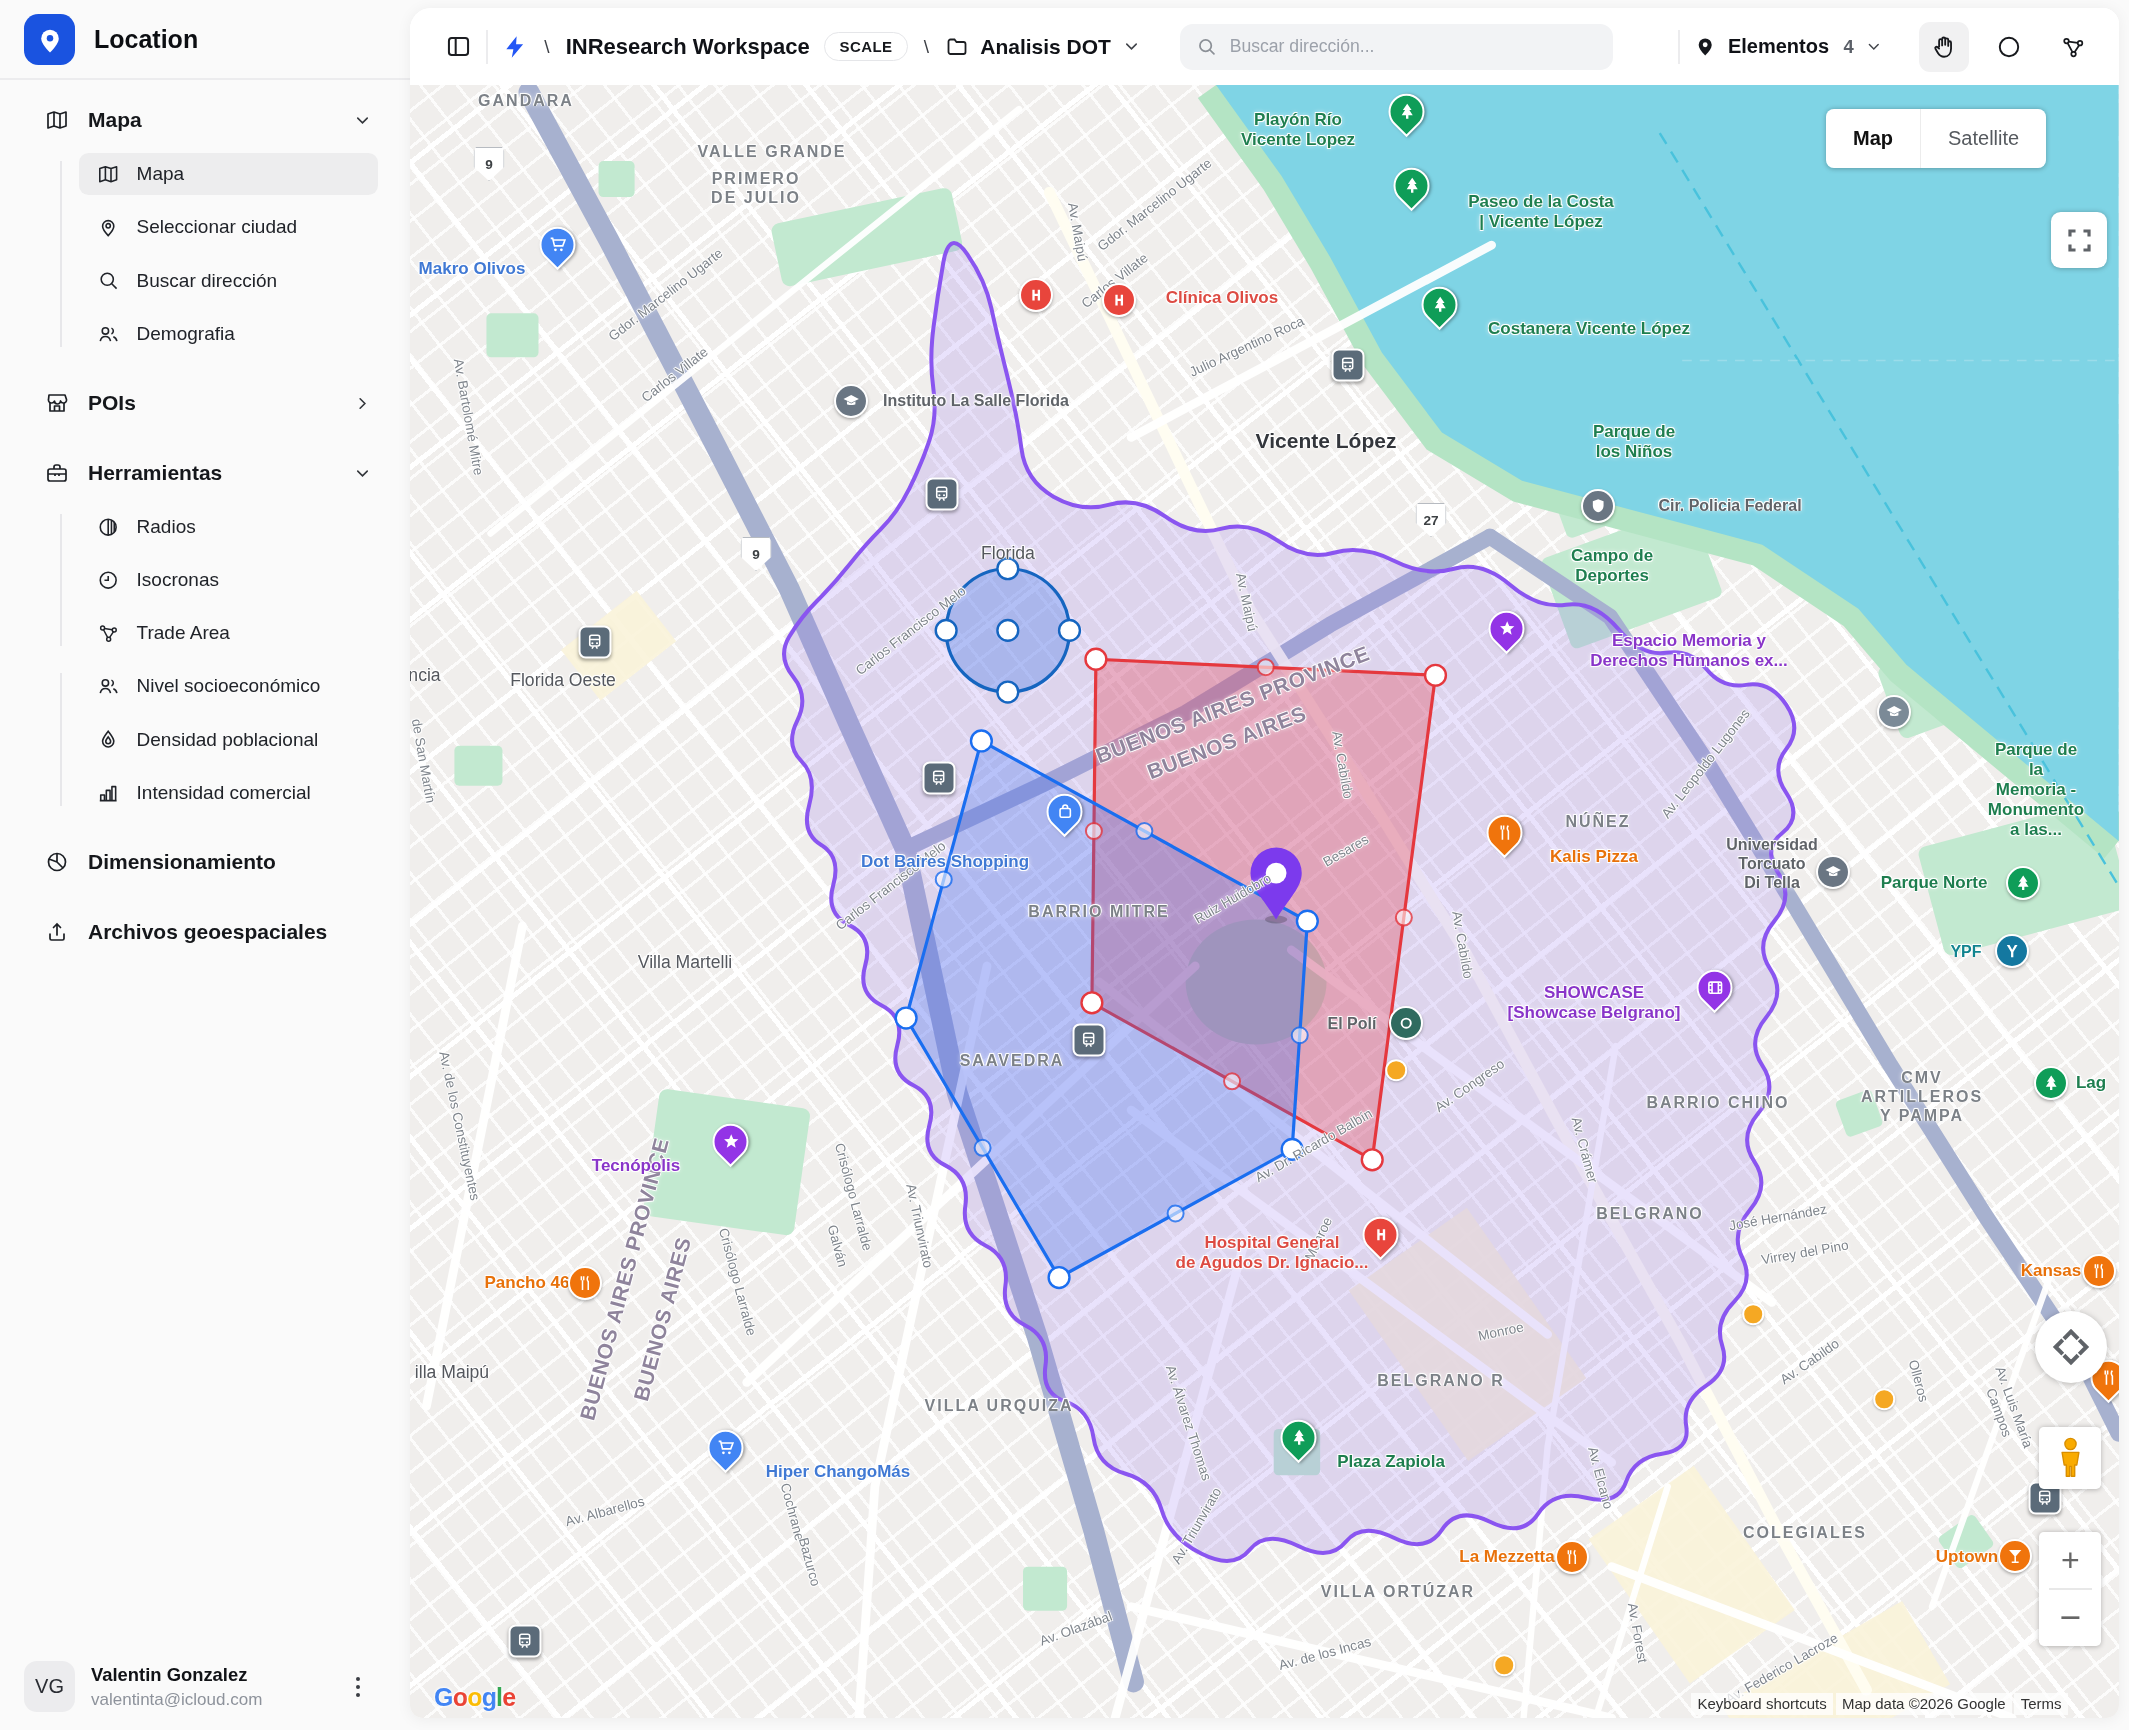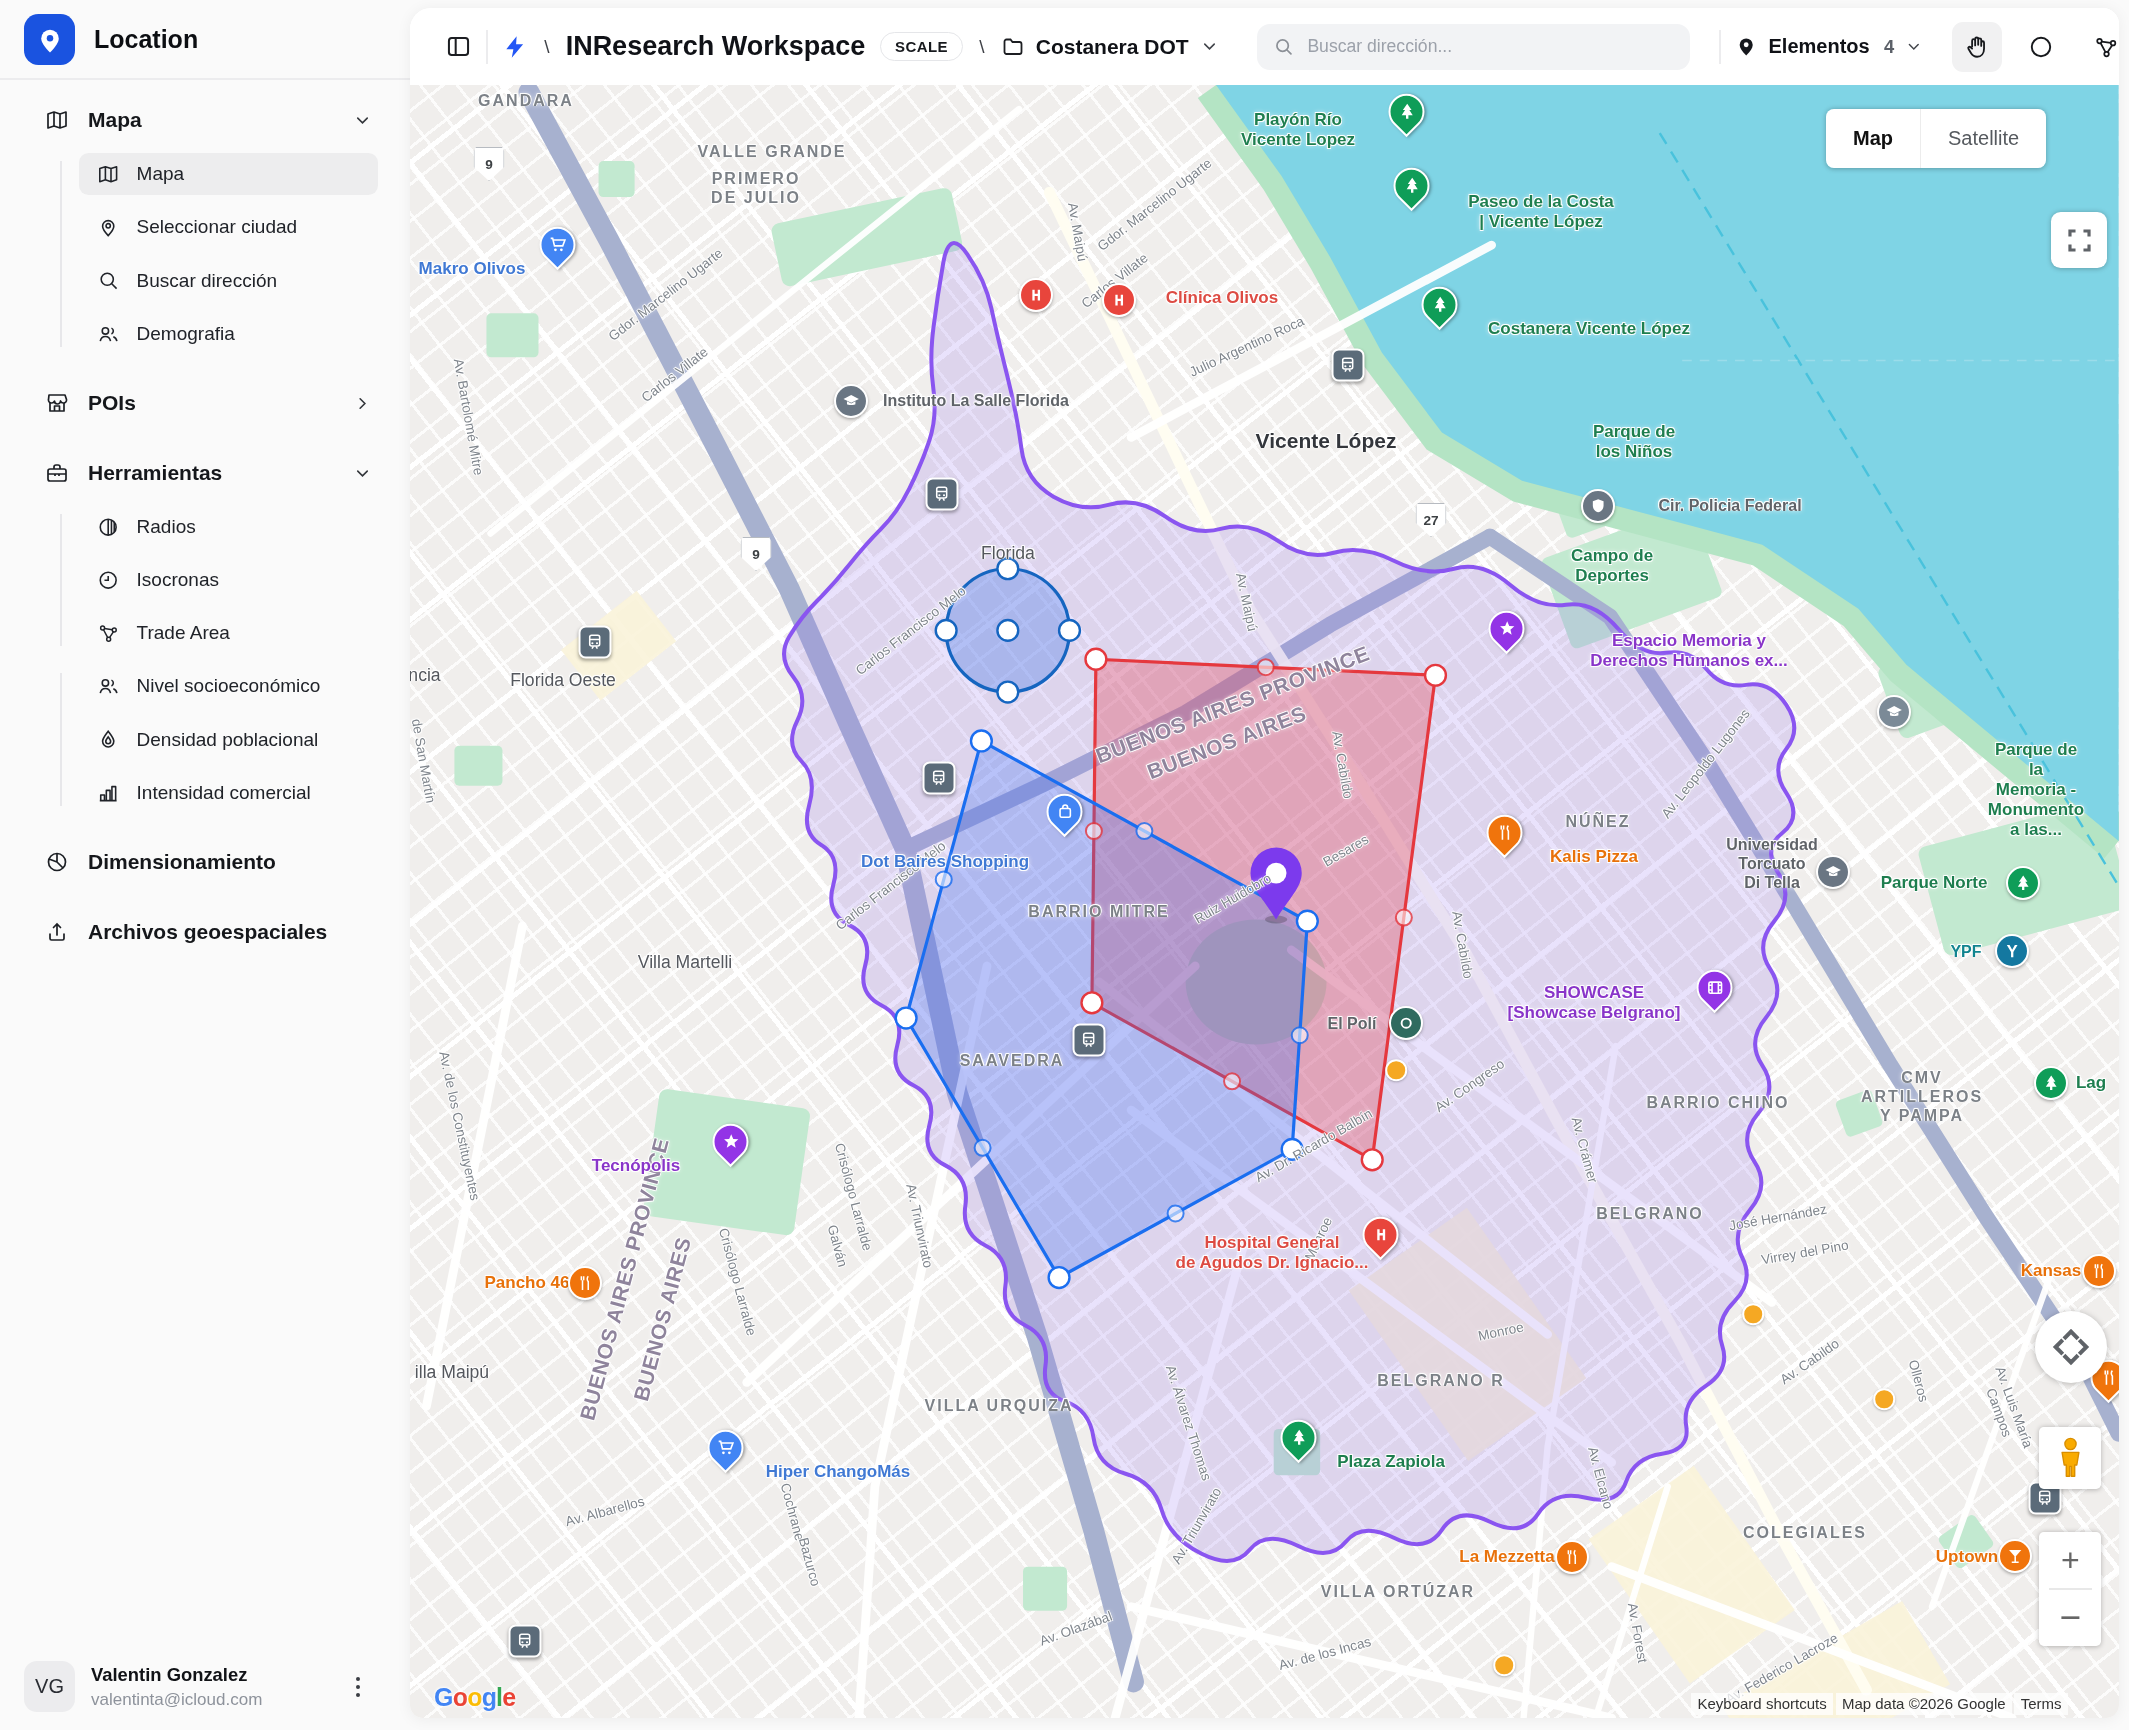--- a/index.html
+++ b/index.html
@@ -30,21 +30,21 @@
   .udots{margin-left:auto;margin-right:22.4px;display:flex;flex-direction:column;gap:4px;cursor:pointer;padding:6.4px;}
   .udots i{width:4px;height:4px;border-radius:50%;background:#3a3d43;display:block;}
   
   .card{position:absolute;left:410px;top:8px;width:1709px;height:1710px;background:#fff;border-radius:21px 16px 13px 13px;overflow:hidden;box-shadow:0 1.6px 14.4px rgba(0,0,0,.06);}
   .topbar{height:77px;background:#fff;display:flex;align-items:center;padding:0 21px 0 35px;gap:14.4px;}
   .tb-ic{width:27px;height:27px;color:#1c1e22;flex:none;cursor:pointer;}
   .tb-ic svg{width:100%;height:100%;}
   .vdiv{width:1.6px;height:34px;background:#ececee;flex:none;}
   .bolt{width:26px;height:26px;flex:none;}
   .bslash{font-size:19px;color:#3e4147;margin:0 1.6px;}
-  .wsname{font-size:27px;font-weight:700;color:#101217;white-space:nowrap;}
+  .wsname{font-size:22px;font-weight:700;color:#101217;white-space:nowrap;}
   .badge{border:1.6px solid #e5e6e9;border-radius:800px;padding:4.8px 14.4px;font-size:15px;font-weight:700;letter-spacing:0.4px;color:#17191d;text-align:right;}
   .proj{display:flex;align-items:center;gap:11.2px;font-size:21px;font-weight:600;color:#101217;cursor:pointer;white-space:nowrap;}
   .search{width:401px;height:46px;background:#f2f3f5;border-radius:13px;display:flex;align-items:center;gap:11.2px;padding:0 16px;margin-left:24px;flex:none;cursor:text;}
   .search input{border:0;background:transparent;outline:0;font-size:17.6px;color:#60646c;width:100%;font-family:"Liberation Sans",sans-serif;}
   .search input::placeholder{color:#9ca1aa;}
   .elems{display:flex;align-items:center;gap:11.2px;font-size:20px;font-weight:700;color:#101217;cursor:pointer;white-space:nowrap;}
   .ecount{font-size:18.4px;font-weight:600;color:#5b6068;margin-left:3.2px;}
   .toolbtn{width:50px;height:50px;border-radius:11.2px;display:flex;align-items:center;justify-content:center;color:#17191d;cursor:pointer;flex:none;}
   .toolbtn.active{background:#f1f1f2;}
   .toolbtn svg{width:26px;height:26px;}
@@ -295,21 +295,21 @@
     <span class="bslash">\</span>
     <span class="wsname">INResearch Workspace</span>
     <span class="badge">SCALE</span>
     <span class="bslash">\</span>
     <div class="proj">
       <span class="tb-ic" style="width:24px;height:24px">
         <svg viewBox="0 0 24 24">
             <path d="M3.5 6.5a2 2 0 0 1 2-2h4l2 2.5h7a2 2 0 0 1 2 2V17a2 2 0 0 1-2 2h-13a2 2 0 0 1-2-2z" fill="none" stroke="currentColor" stroke-width="1.8"></path>
           </svg>
       </span>
-      <span>Costanera DOT</span>
+      <span>Analisis DOT</span>
       <span class="tb-ic" style="width:19px;height:19px;color:#42454b">
         <svg viewBox="0 0 24 24">
             <path d="M6 9l6 6 6-6" fill="none" stroke="currentColor" stroke-width="2" stroke-linecap="round"></path>
           </svg>
       </span>
     </div>
     <div class="search">
       <span class="tb-ic" style="width:21px;height:21px;color:#8c9097">
         <svg viewBox="0 0 24 24">
             <circle cx="11" cy="11" r="6.5" fill="none" stroke="currentColor" stroke-width="2"></circle>

